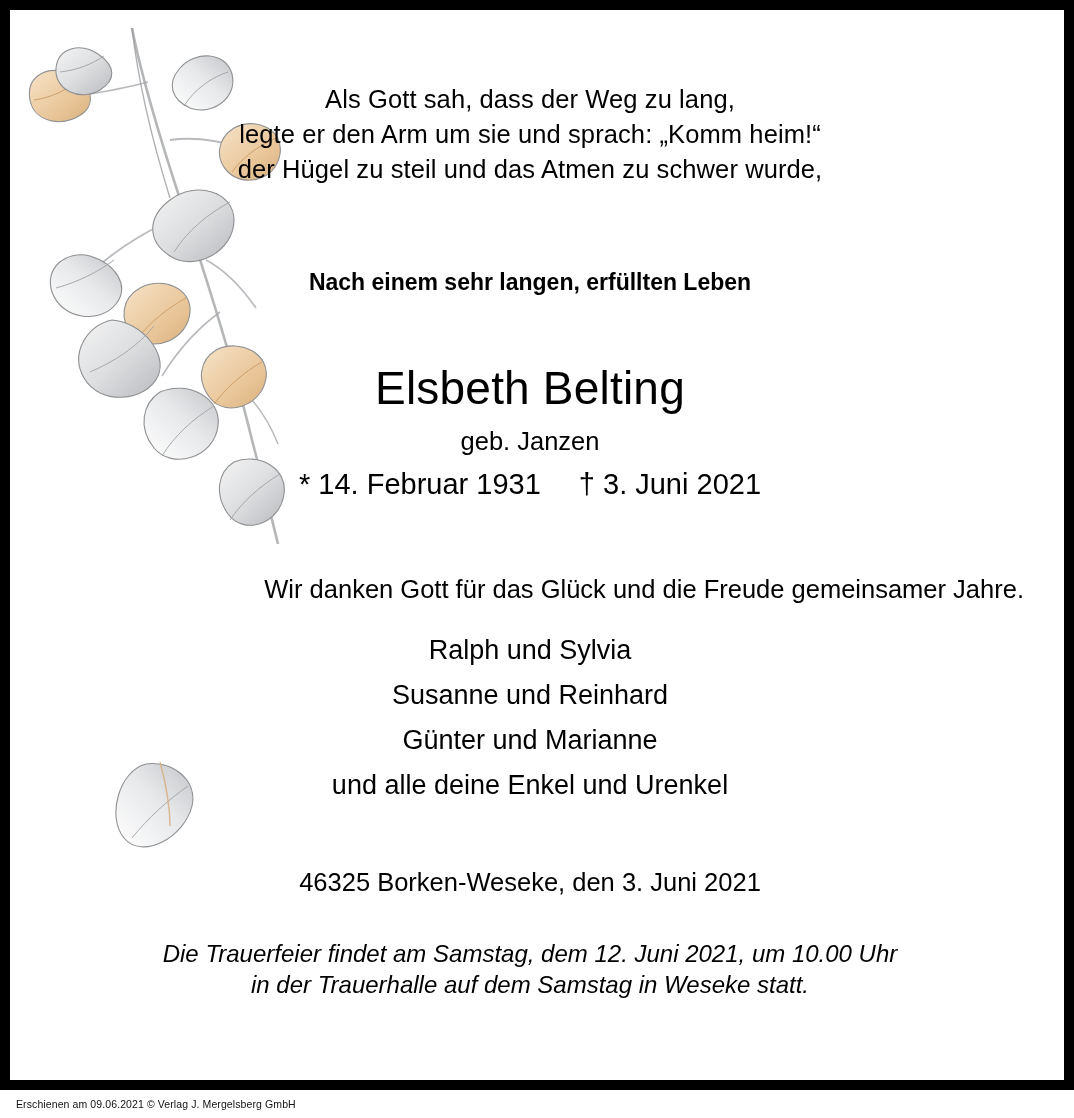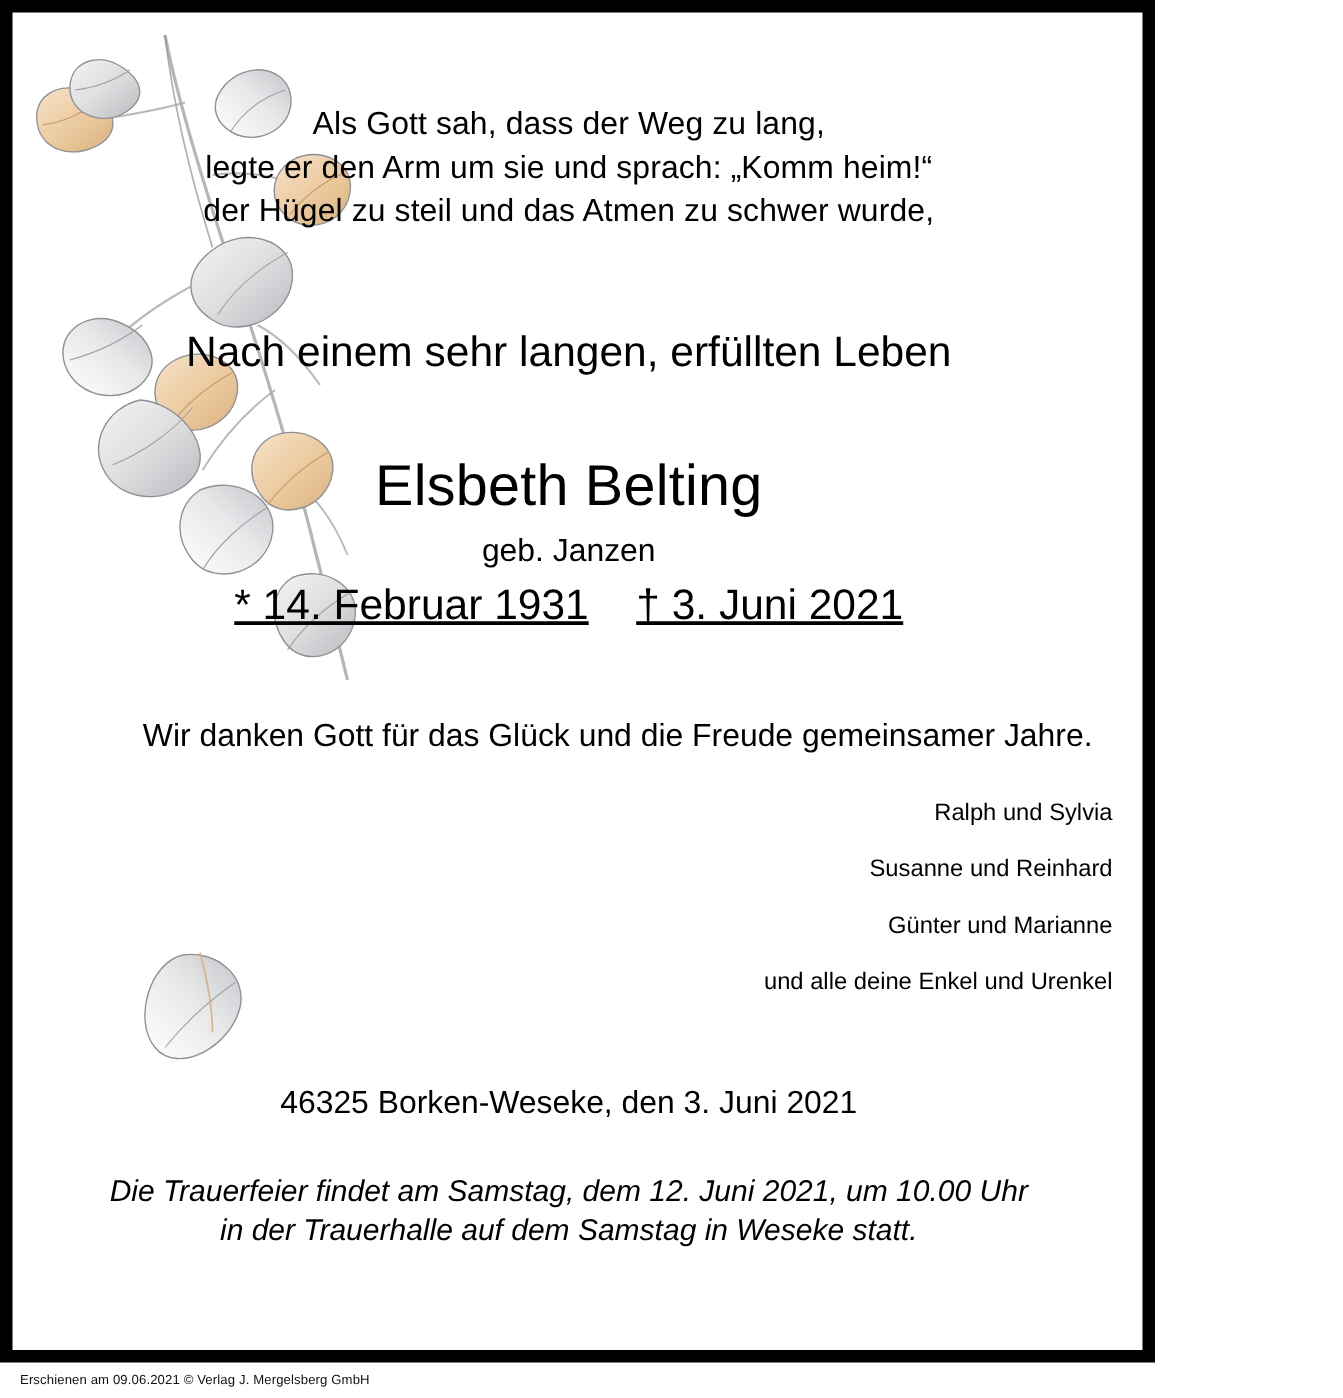--- a/index.html
+++ b/index.html
@@ -13,21 +13,21 @@
     position: relative;
     font-family: "Liberation Sans", sans-serif;
     color: #000000;
     overflow: hidden;
   }
 
   .notice-frame {
     position: absolute;
     left: 0;
     top: 0;
-    width: 924px;
+    width: 1074px;
     height: 1090px;
     box-sizing: border-box;
     border: 10px solid #000000;
     background: #ffffff;
   }
 
   .notice-inner {
     position: absolute;
     left: 10px;
     top: 10px;
@@ -65,22 +65,23 @@
     line-height: 35px;
     letter-spacing: 0.1px;
   }
   .poem div { white-space: nowrap; }
 
   .intro {
     position: absolute;
     top: 245px;
     left: 0;
     right: 14px;
-    font-size: 34px;
+    font-size: 23px;
     line-height: 35px;
+    font-weight: bold;
   }
   .intro div { white-space: nowrap; }
 
   .name {
     position: absolute;
     top: 340px;
     left: 0;
     right: 14px;
     font-size: 46px;
     line-height: 56px;
@@ -94,44 +95,42 @@
     right: 14px;
     font-size: 25.5px;
     line-height: 32px;
   }
 
   .dates {
     position: absolute;
     top: 447px;
     left: 0;
     right: 14px;
-    font-size: 34px;
+    font-size: 29px;
     line-height: 34px;
-    text-decoration: underline;
   }
   .dates .gap { display: inline-block; width: 38px; }
 
   .thanks {
     position: absolute;
     top: 552px;
     left: 0;
     right: 30px;
     font-size: 25.5px;
     line-height: 34px;
     text-align: right;
   }
 
   .family {
     position: absolute;
     top: 608px;
     left: 0;
     right: 14px;
-    font-size: 19px;
+    font-size: 27px;
     line-height: 45px;
-    text-align: right;
   }
 
   .place {
     position: absolute;
     top: 845px;
     left: 0;
     right: 14px;
     font-size: 25.5px;
     line-height: 34px;
   }

